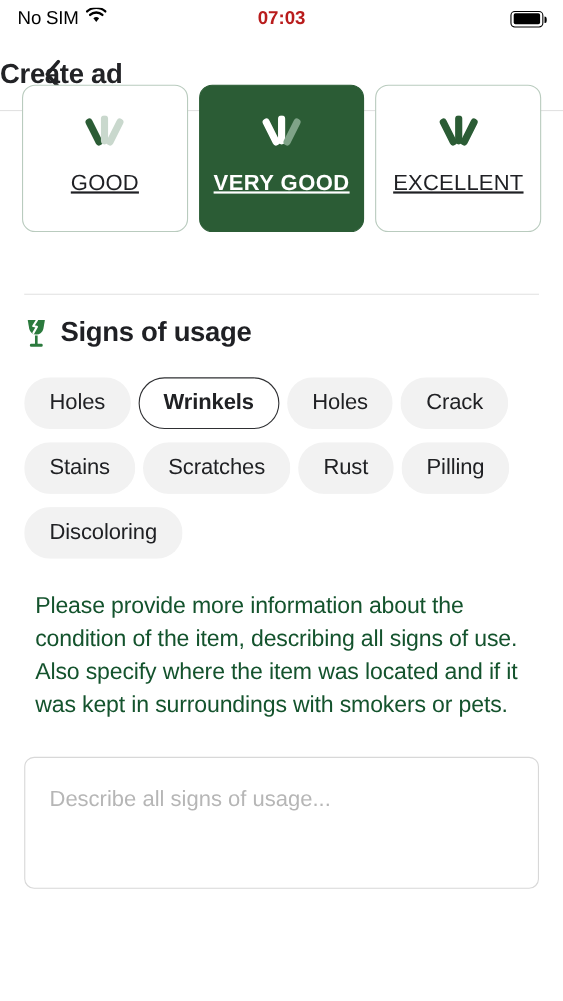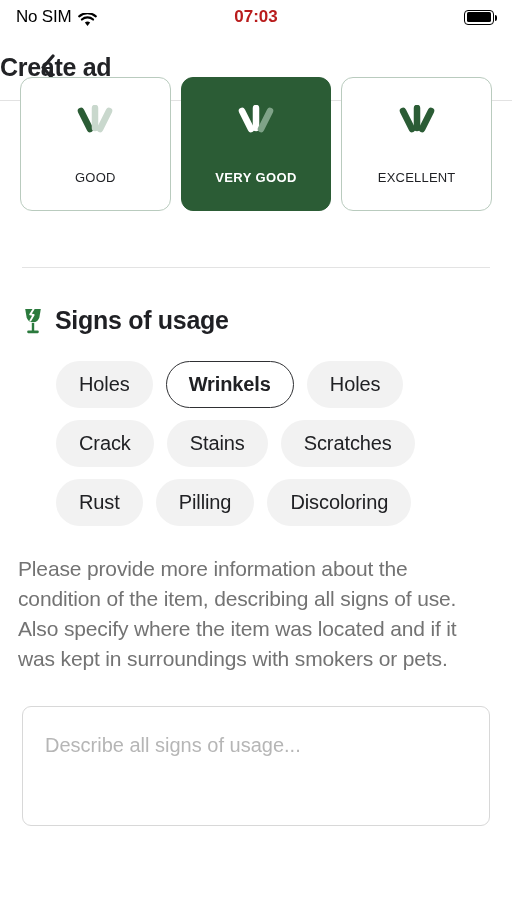--- a/index.html
+++ b/index.html
@@ -24,21 +24,21 @@
   
   .statusbar {
     height: 34px;
     display: flex;
     align-items: center;
     padding: 0 18px 0 16px;
     position: relative;
   }
   .sb-left {
     display: flex;
-    align-items: flex-end;
+    align-items: flex-start;
     gap: 7px;
   }
   .sb-carrier {
     font-size: 17px;
     color: #000;
     letter-spacing: -0.2px;
     font-family: "Liberation Sans", sans-serif;
   }
   .sb-wifi { display: block; }
   .sb-time {
@@ -147,61 +147,61 @@
     background: #2b5c35;
     border-color: #2b5c35;
   }
   .card-icon {
     height: 44px;
     display: flex;
     align-items: center;
     justify-content: center;
   }
   .card-label {
-    margin-top: 26px;
-    font-size: 13px;
+    margin-top: 12px;
+    font-size: 20px;
     color: #1f2024;
     letter-spacing: 0.2px;
+    text-decoration: underline;
   }
   .card.selected .card-label {
     color: #ffffff;
     font-weight: bold;
     letter-spacing: 0.4px;
   }
 
   
   .divider {
     height: 1px;
     background: #e3e3e3;
     margin: 56px 22px 0 22px;
   }
 
   
   .section-head {
     display: flex;
     align-items: center;
     gap: 11px;
     padding: 0 22px;
-    margin-top: 38px;
+    margin-top: 20px;
   }
   .section-title {
     font-size: 25px;
     font-weight: bold;
     color: #1f2024;
     letter-spacing: -0.3px;
   }
 
   
   .chips {
     display: flex;
     flex-wrap: wrap;
-    gap: 12px 13px;
+    gap: 12px 7px;
     padding: 0 22px;
     margin-top: 26px;
-    margin-left: 34px;
   }
   .chip {
     background: #f2f2f2;
     border: 1.6px solid transparent;
     border-radius: 26px;
     padding: 0 22px;
     height: 47px;
     display: inline-flex;
     align-items: center;
     font-size: 20px;
@@ -211,25 +211,25 @@
     white-space: nowrap;
   }
   .chip.selected {
     background: #ffffff;
     border-color: #2f3033;
     font-weight: bold;
   }
 
   
   .helptext {
-    padding: 0 18px;
+    padding: 0 32px;
     margin-top: 28px;
     font-size: 21px;
     line-height: 30px;
-    color: #737373;
+    color: #14532d;
     letter-spacing: -0.15px;
   }
 
   
   .field-wrap {
     padding: 0 22px;
     margin-top: 32px;
   }
   .textarea {
     width: 100%;

